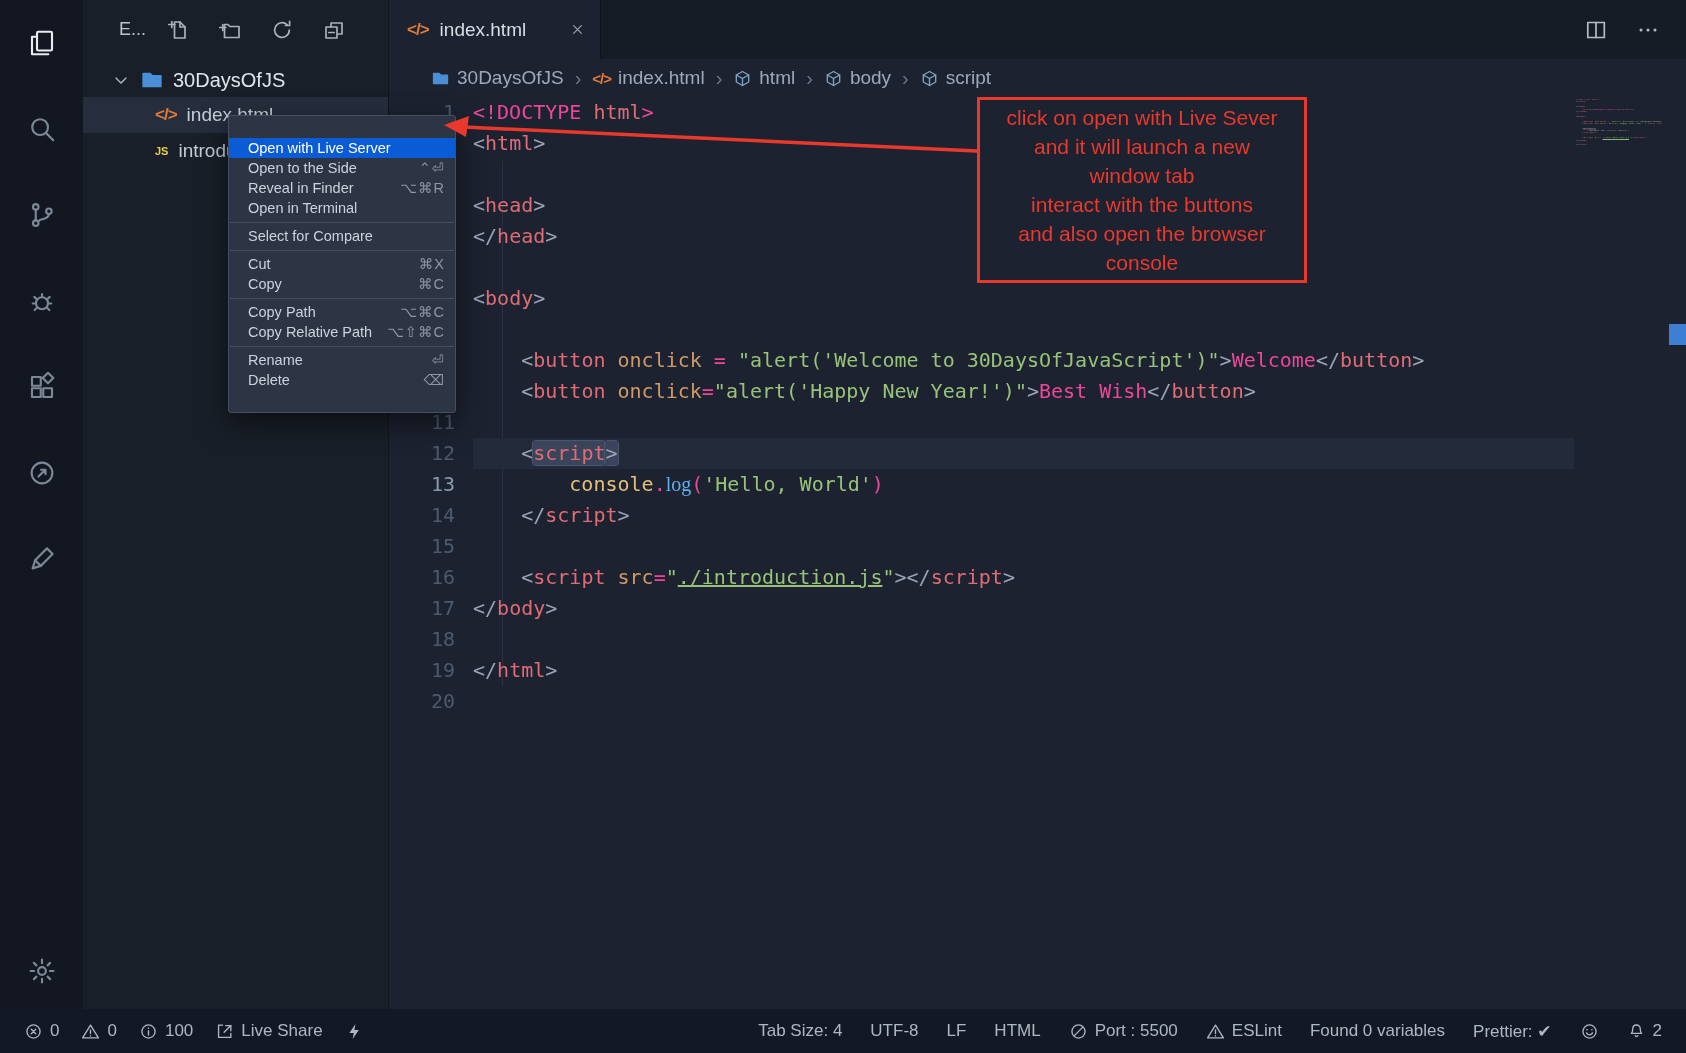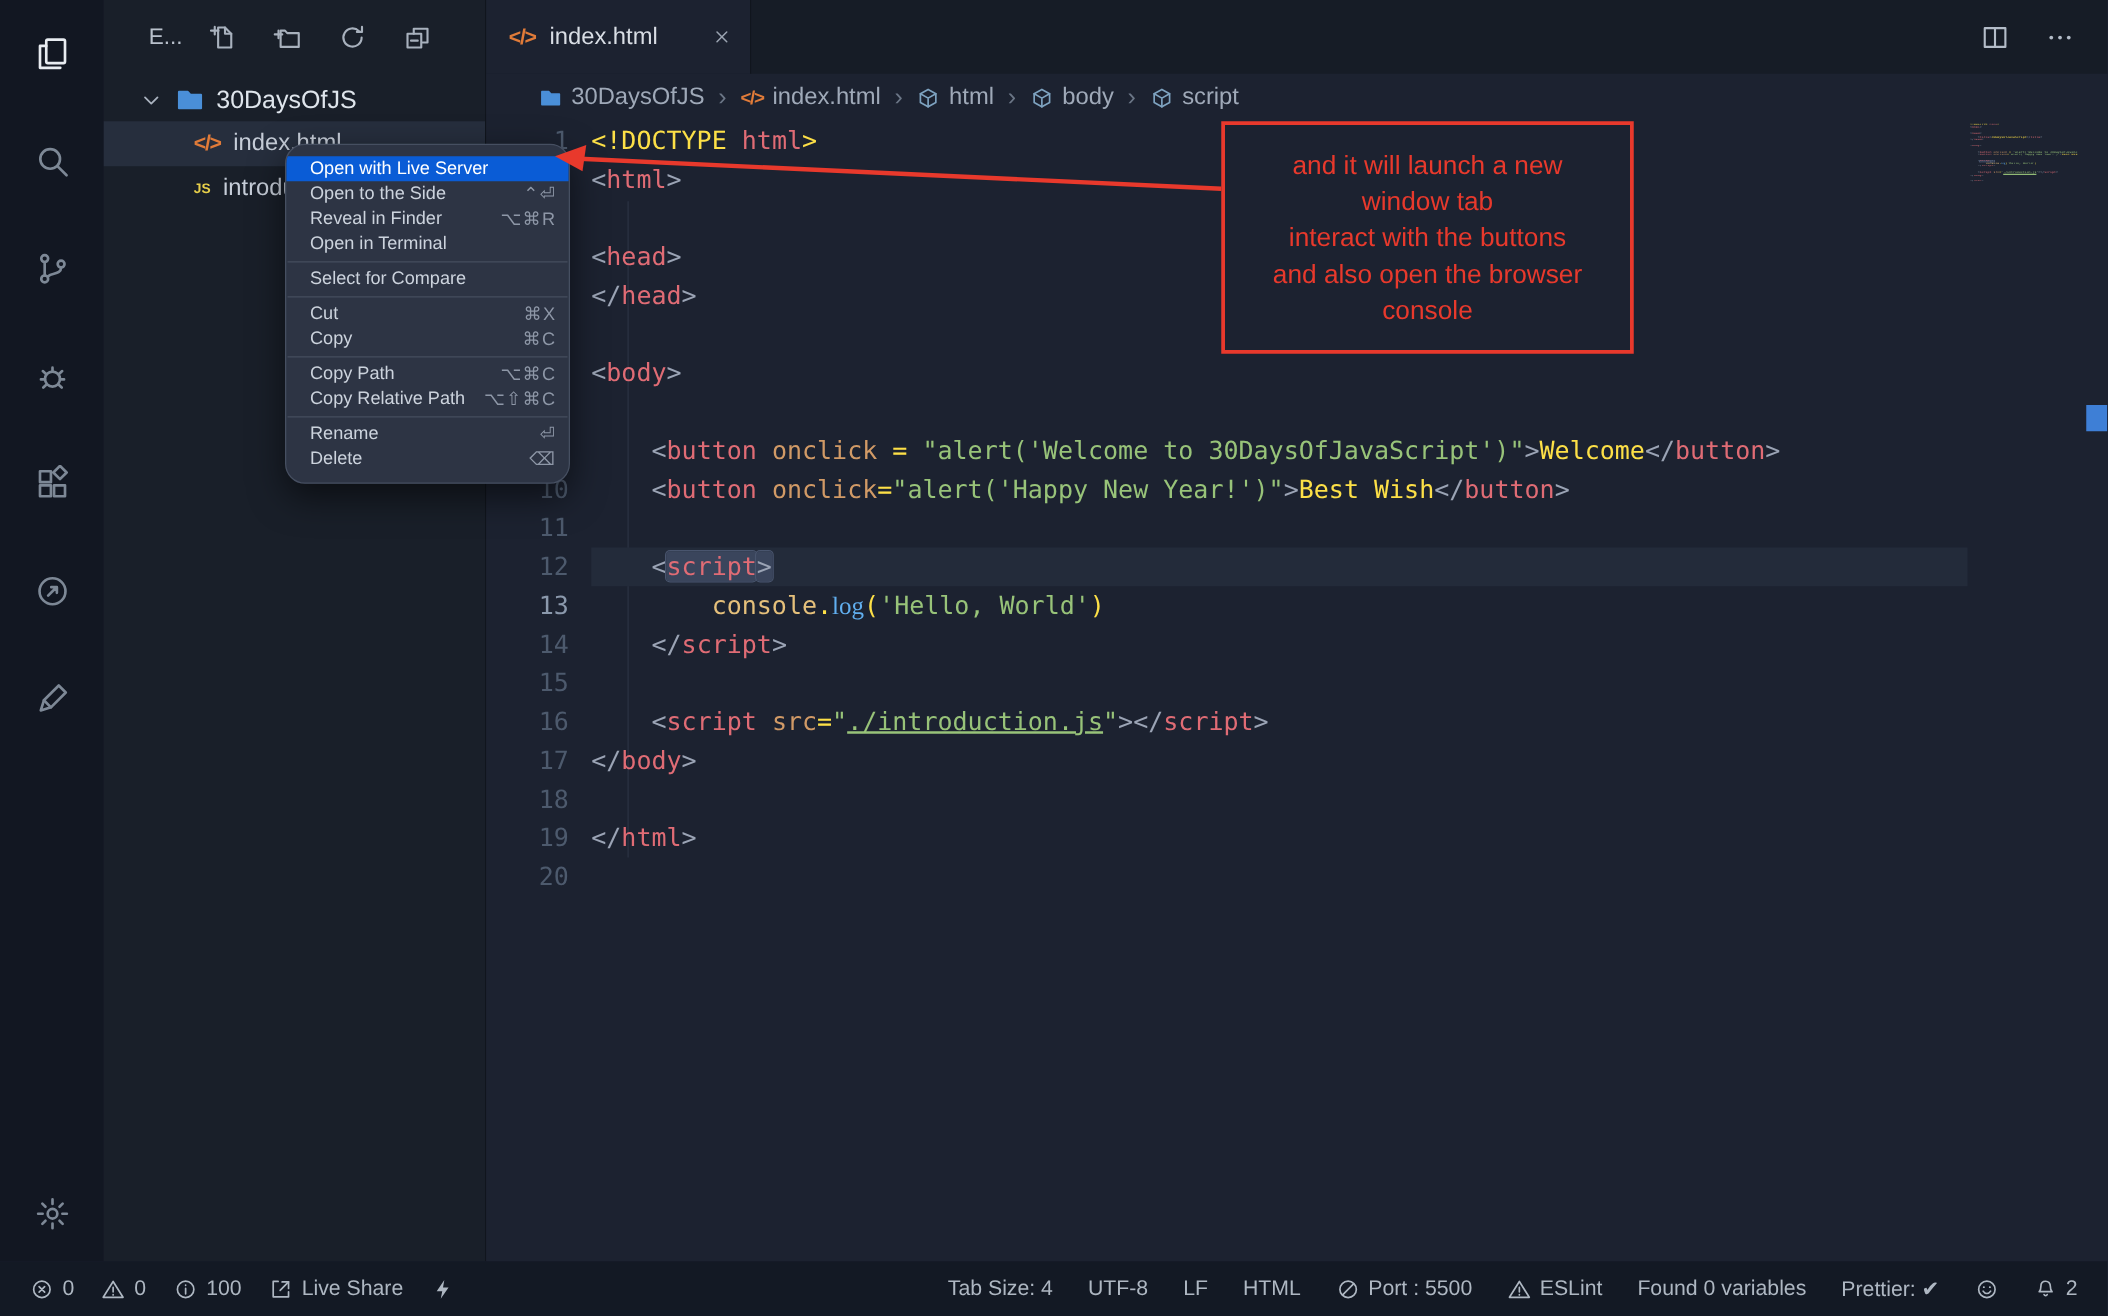--- a/index.html
+++ b/index.html
@@ -58,42 +58,42 @@
   .bc-ic svg { width:100%; height:100%; }
 
   .editor { flex:1; position:relative; overflow:hidden;
     font-family:"DejaVu Sans Mono", monospace; font-size:20px; }
   .gutter { position:absolute; left:0; top:0; width:66px; text-align:right; color:#4d5a6d; }
   .gutter .ln { height:31px; line-height:31px; }
   .gutter .ln.cur { color:#8b99ac; }
   .code { position:absolute; left:84px; top:0; right:112px; }
   .line { height:31px; line-height:31px; white-space:pre; cursor:text; }
   .line.current { background:#232b3a; }
-  .t-fg { color:#fde047; } .t-p { color:#9ba4b5; }
+  .t-fg { color:#ec4899; } .t-p { color:#9ba4b5; }
   .t-tag { color:#e06c75; } .t-attr { color:#d19a66;margin-top:13px; }
   .t-str { color:#98c379; } .t-strl { color:#98c379; text-decoration:underline; }
   .t-fn { color:#61afef;font-family:Liberation Serif, serif; } .t-obj { color:#e5c07b; }
   .t-hl { background:#3a455c; border-radius:3px; box-shadow:0 0 0 1px #49556e; }
   .indent-guide { position:absolute; left:113px; top:64px; width:1px; height:525px; background:#2a3242; }
   .minimap { position:absolute; top:2px; right:24px; width:86px; height:540px; overflow:hidden; opacity:.95; }
   .mm-line { height:2.4px; line-height:2.4px; font-size:2.6px; white-space:pre; overflow:hidden; }
   .ruler-marker { position:absolute; right:0; top:227px; width:17px; height:21px; background:#3e7fd6; }
 
   
   .status-bar { height:44px; background:#131924; display:flex; align-items:center;
     color:#aeb7c2; font-size:17px; padding:0 24px; flex-shrink:0; }
   .sb-left { display:flex; gap:22px; align-items:center; }
   .sb-right { margin-left:auto; display:flex; gap:28px; align-items:center; }
   .sb-item { display:flex; align-items:center; gap:7px; cursor:pointer; white-space:nowrap; }
   .st-ic { width:19px; height:19px; }
   .st-ic svg { width:100%; height:100%; }
 
   
   .context-menu { position:absolute; left:228px; top:115px; width:228px; background:#2d3444;
-    border:1px solid #464f61; border-radius:16px; padding:9px 0; z-index:40; overflow:hidden;
+    border:1px solid #464f61; border-radius:3px; padding:22px 0; z-index:40; overflow:hidden;
     box-shadow:0 10px 28px rgba(0,0,0,.55); font-size:14.5px; color:#ccd3dd; }
   .menu-item { height:20px; display:flex; align-items:center; padding:0 10px 0 19px; cursor:pointer; }
   .menu-item.selected { background:#0a5cd6; color:#ffffff; }
   .mi-key { margin-left:auto; color:#8e97a7; letter-spacing:1px; }
   .menu-sep { height:1px; background:#454d5e; margin:3.5px 1px; }
 
   
   .ann-box { position:absolute; left:977px; top:97px; width:330px; height:186px;
     border:3px solid #e8392c; z-index:50; display:flex; flex-direction:column;
     justify-content:center; align-items:center; color:#e8392c; font-size:21px;
@@ -494,20 +494,21 @@
         <span class="mi-label">Rename</span>
         <span class="mi-key">⏎</span>
       </div>
       <div class="menu-item">
         <span class="mi-label">Delete</span>
         <span class="mi-key">⌫</span>
       </div>
     </div>
 
   <div class="ann-box" id="ann-box">
+      <div>click on open with Live Sever</div>
       <div>and it will launch a new</div>
       <div>window tab</div>
       <div>interact with the buttons</div>
       <div>and also open the browser</div>
       <div>console</div>
     </div>
 
   <svg class="arrow-overlay" viewBox="0 0 1686 1053">
     <line x1="977" y1="151" x2="464" y2="127" stroke="#e8392c" stroke-width="3.5"></line>
     <polygon points="444,125 469,116 466,137" fill="#e8392c"></polygon>

